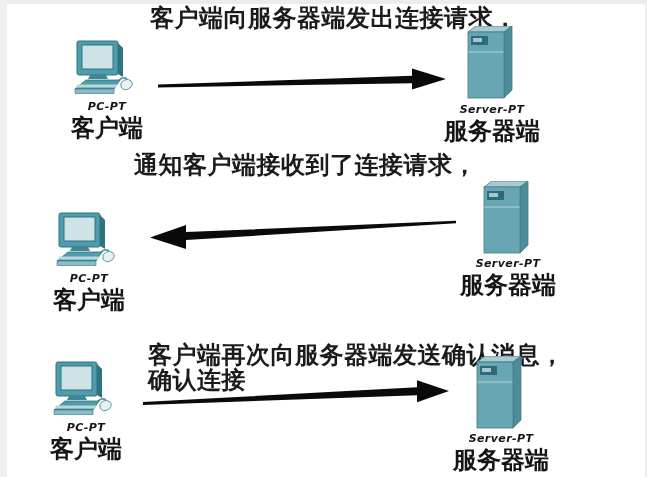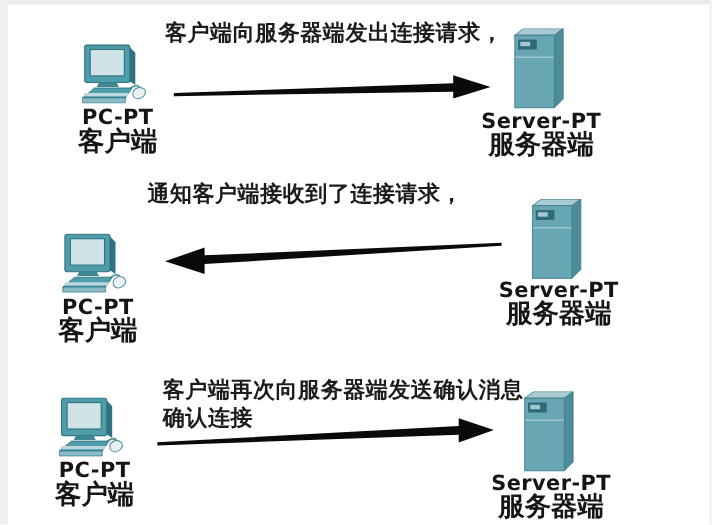--- a/index.html
+++ b/index.html
@@ -15,50 +15,50 @@
     background: #ffffff;
     overflow: hidden;
   }
   
   .edge-top    { position:absolute; left:0; top:0; width:647px; height:4px; background:#ececec; }
   .edge-left   { position:absolute; left:0; top:0; width:7px;  height:477px; background:#efefef; }
   .edge-right  { position:absolute; right:0; top:0; width:2px; height:477px; background:#ededed; }
 
   .msg {
     position: absolute;
-    font-size: 20px;
+    font-size: 24px;
     font-weight: bold;
     line-height: 25px;
     color: #1b1b1b;
     white-space: nowrap;
     letter-spacing: 0.5px;
-    margin-top: 11px;
   }
   .msg-1 { left: 150px; top: 6px; }
   .msg-2 { left: 134px; top: 153px; }
-  .msg-3 { left: 148px; top: 331px; }
+  .msg-3 { left: 148px; top: 343px; }
 
   .dev-icon { position: absolute; }
   .pc-1     { left: 74px;  top: 40px;  }
   .pc-2     { left: 56px;  top: 212px; }
   .pc-3     { left: 53px;  top: 361px; }
   .server-1 { left: 466px; top: 26px;  }
   .server-2 { left: 482px; top: 181px; }
   .server-3 { left: 475px; top: 356px; }
 
   .dev-label {
     position: absolute;
     text-align: center;
     color: #151515;
   }
   .dev-label .type {
-    font-size: 19px;
+    font-size: 11px;
     font-weight: bold;
     letter-spacing: 0.4px;
     line-height: 20px;
+    font-style: italic;
   }
   .dev-label .role {
     font-size: 24px;
     font-weight: bold;
     line-height: 22px;
   }
   .pclabel-1     { left: 64px;  top: 97px;  width: 86px;  }
   .pclabel-2     { left: 46px;  top: 269px; width: 86px;  }
   .pclabel-3     { left: 43px;  top: 418px; width: 86px;  }
   .serverlabel-1 { left: 436px; top: 100px; width: 112px; }

